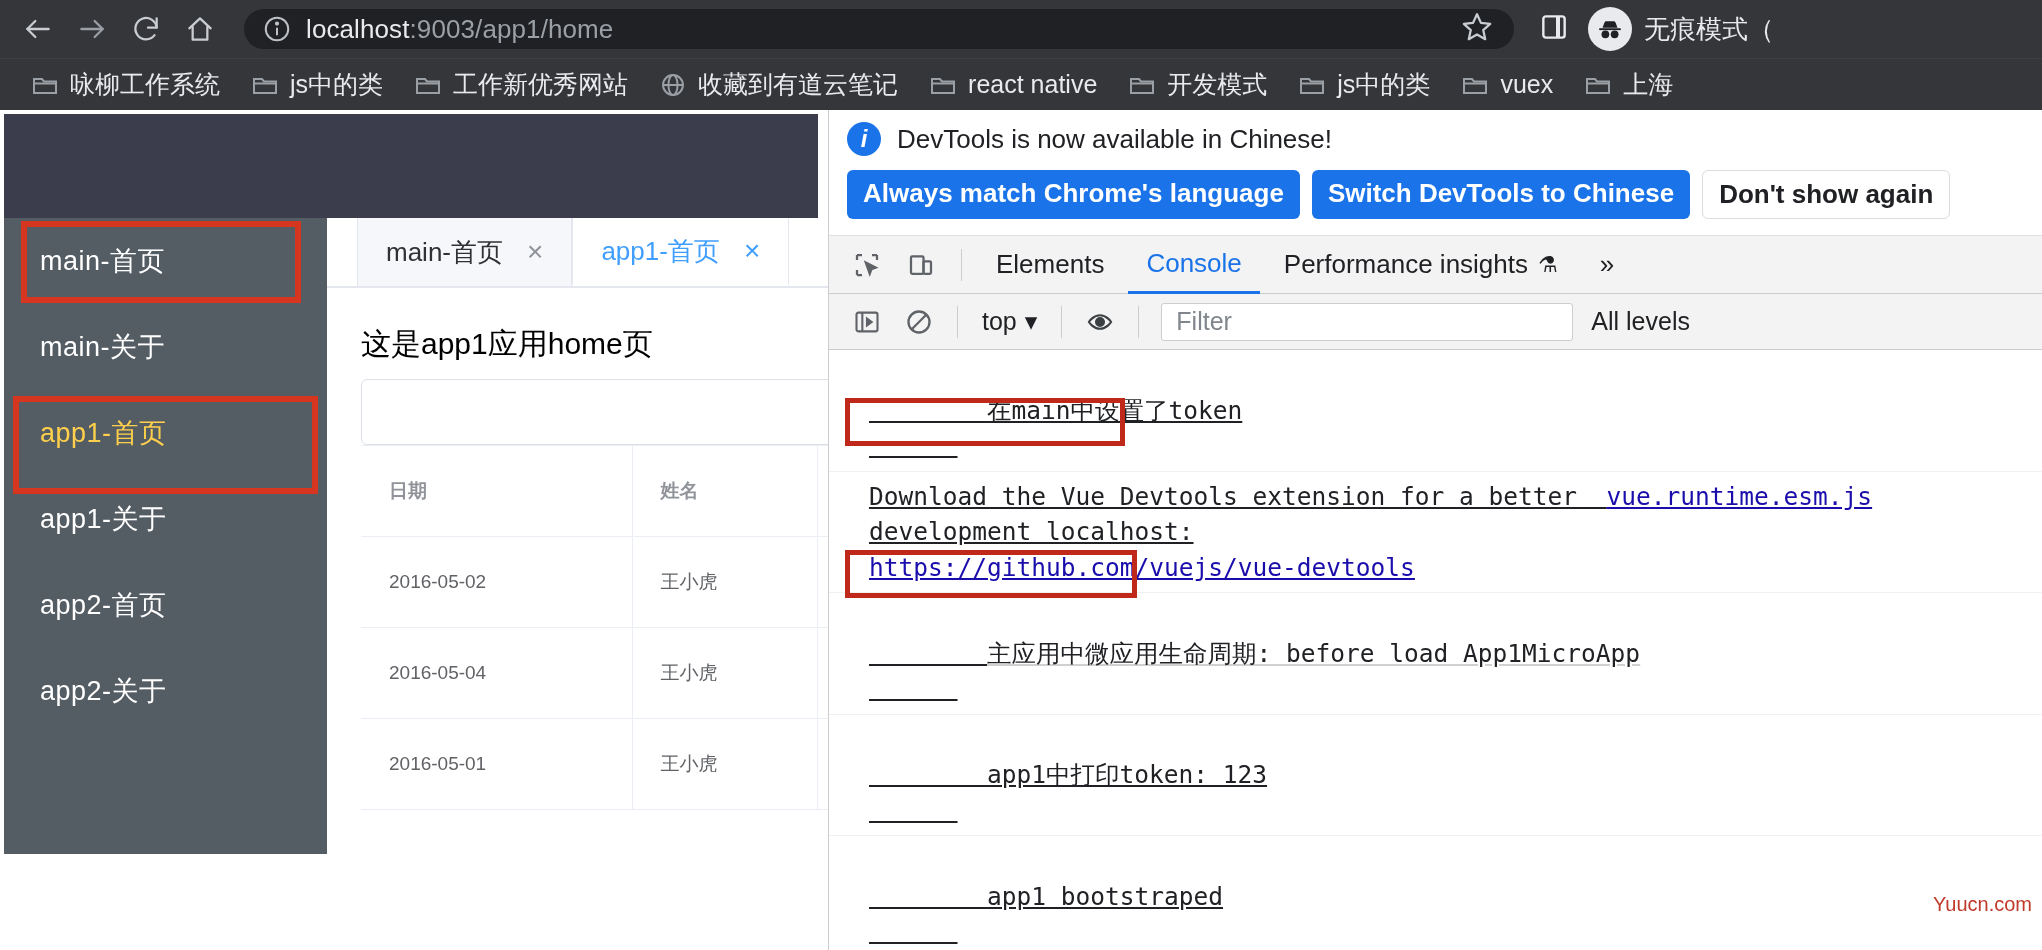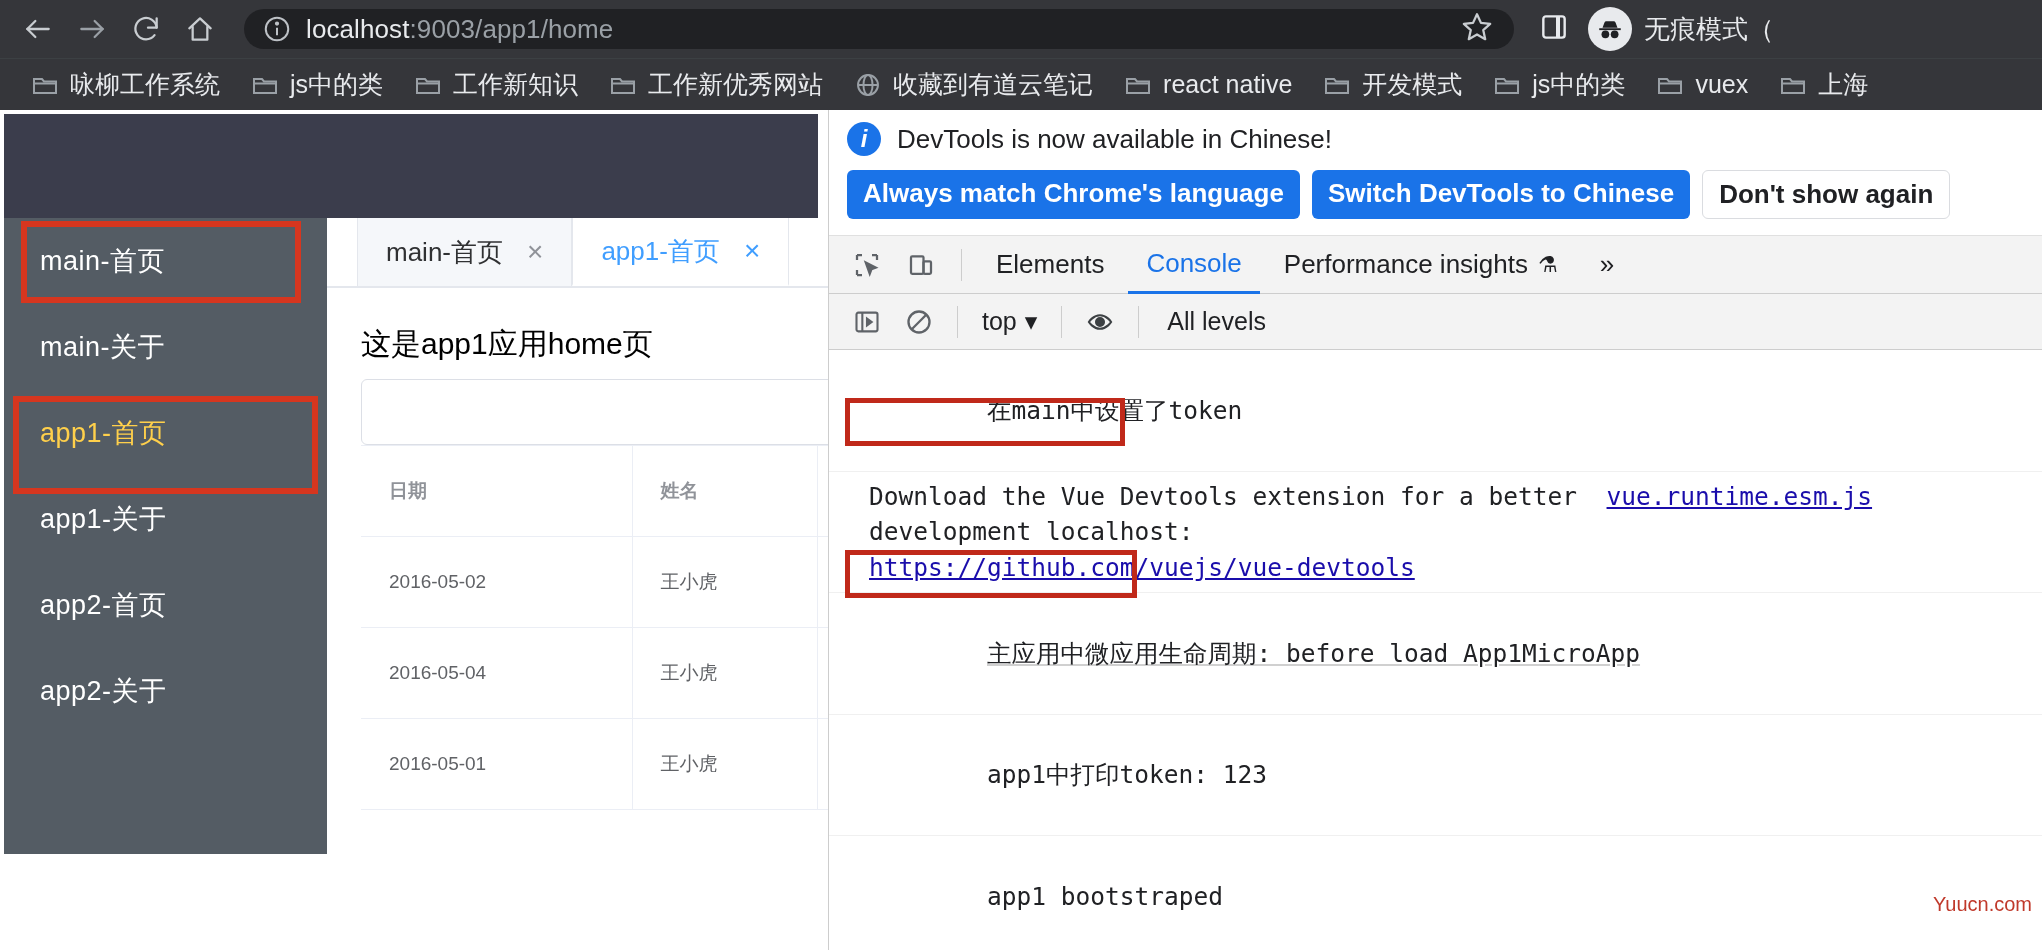--- a/index.html
+++ b/index.html
@@ -331,20 +331,21 @@
     font-family: "DejaVu Sans Mono", monospace;
     font-size: 24.5px;
     position: relative;
   }
   .log-row {
     border-bottom: 1px solid #f0f0f0;
     padding: 7px 0 7px 40px;
     color: #202124;
     white-space: pre;
     line-height: 1.45;
+    text-decoration: underline;
   }
   .log-row a, .log-link {
     color: #1a0dab; text-decoration: underline;
   }
   .underline-cn { text-decoration: underline; text-decoration-color: #d0d0d0; }
 
   #hl-console-1 {
     position: absolute;
     left: 845px; top: 288px;
     width: 280px; height: 48px;
@@ -449,29 +450,20 @@
       <span>咏柳工作系统</span>
     </div>
     <div class="bookmark">
       <span class="bm-folder">
           <svg width="26" height="22" viewBox="0 0 26 22" fill="none" stroke="#9aa0a6" stroke-width="2">
             <path d="M2 5h8l2 2.4h12V19H2Z"></path>
             <line x1="2" y1="9.5" x2="24" y2="9.5"></line>
           </svg>
         </span>
       <span>js中的类</span>
-    </div>
-    <div class="bookmark">
-      <span class="bm-folder">
-          <svg width="26" height="22" viewBox="0 0 26 22" fill="none" stroke="#9aa0a6" stroke-width="2">
-            <path d="M2 5h8l2 2.4h12V19H2Z"></path>
-            <line x1="2" y1="9.5" x2="24" y2="9.5"></line>
-          </svg>
-        </span>
-      <span>工作新知识</span>
     </div>
     <div class="bookmark">
       <span class="bm-folder">
           <svg width="26" height="22" viewBox="0 0 26 22" fill="none" stroke="#9aa0a6" stroke-width="2">
             <path d="M2 5h8l2 2.4h12V19H2Z"></path>
             <line x1="2" y1="9.5" x2="24" y2="9.5"></line>
           </svg>
         </span>
       <span>工作新优秀网站</span>
     </div>
@@ -665,20 +657,23 @@
         <span>▾</span>
       </div>
       <div class="dt-sep"></div>
       <div class="dt-icon-btn">
         <svg width="28" height="28" viewBox="0 0 24 24" fill="none" stroke="#3c4043" stroke-width="1.8">
             <path d="M2.5 12S6 6.2 12 6.2 21.5 12 21.5 12 18 17.8 12 17.8 2.5 12 2.5 12Z"></path>
             <circle cx="12" cy="12" r="3.4" fill="#3c4043"></circle>
           </svg>
       </div>
       <div class="dt-sep"></div>
+      <div id="filter-input">
+        <span>Filter</span>
+      </div>
       <div id="level-select">
         <span>All levels</span>
       </div>
     </div>
 
     <div id="console-log">
 
       <div class="log-row">
         <span>在main中设置了token</span>
       </div>

